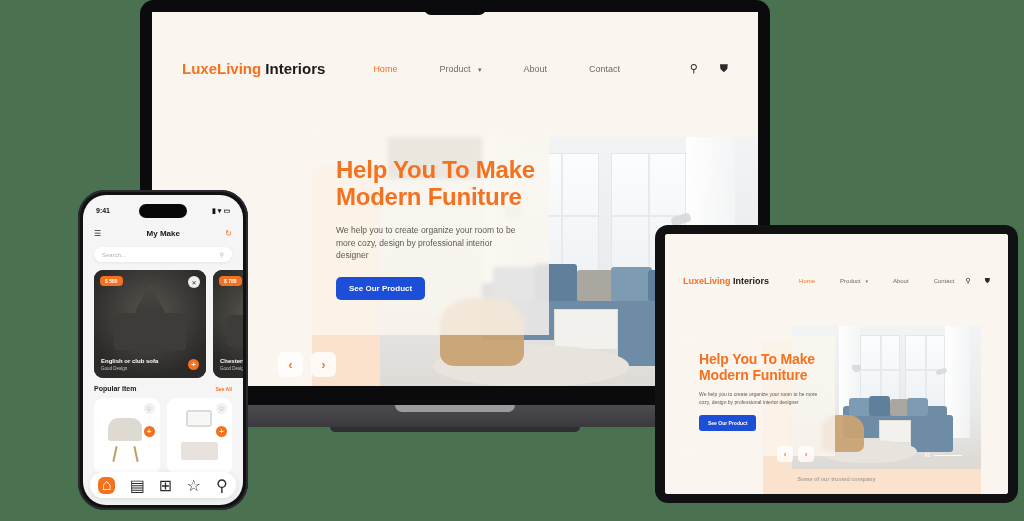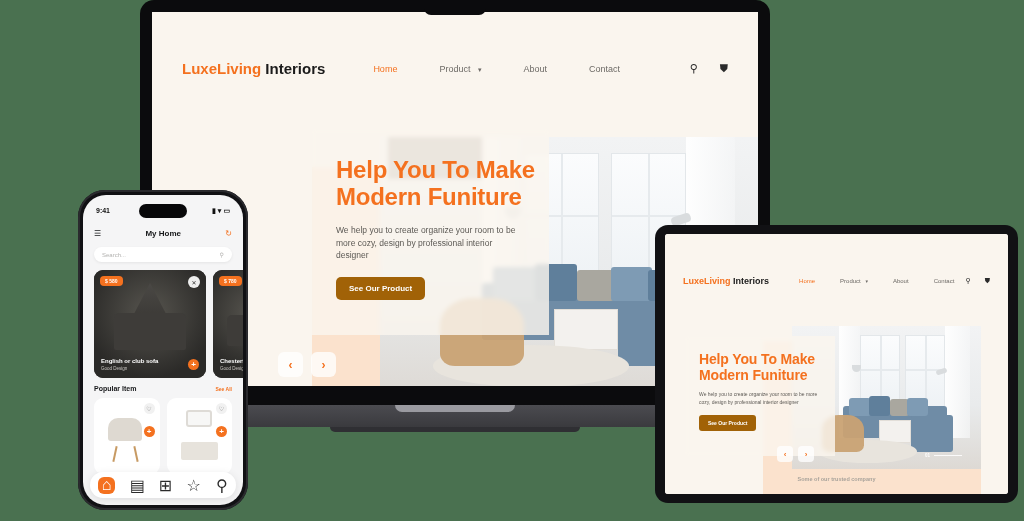--- a/index.html
+++ b/index.html
@@ -22,21 +22,21 @@
   .navlink.active { color:#f4711f; }
   .navicons { margin-left:auto; display:flex; align-items:center; }
   .icon-dark { color:#2a2a2a; display:inline-flex; }
 
   .hero { position:relative; width:100%; }
   .hero-peach { position:absolute; background:#fbe2cd; }
   .hero-photo { position:absolute; overflow:hidden; background:#cfd6da; }
   .hero-card { position:absolute; background:rgba(250,245,238,.82); backdrop-filter:blur(2px); }
   .h1 { color:#f4711f; font-weight:bold; line-height:1.12; letter-spacing:-.01em; }
   .sub { color:#5c5954; line-height:1.5; }
-  .cta { background:#a16207; color:#fff; font-weight:bold; border:none; display:inline-block; text-align:center; white-space:nowrap; }
+  .cta { background:#1d4ed8; color:#fff; font-weight:bold; border:none; display:inline-block; text-align:center; white-space:nowrap; }
   .arrows { position:absolute; display:flex; }
   .arrow { background:rgba(255,255,255,.78); color:#f4711f; display:flex; align-items:center; justify-content:center; font-weight:bold; }
   .slide-ind { position:absolute; color:#fff; display:flex; align-items:center; }
   .slide-line { background:rgba(255,255,255,.85); }
   .trusted { position:absolute; width:100%; text-align:center; color:#a9a39b; font-weight:bold; }
 
   
   .photo-inner { position:absolute; inset:0; background:linear-gradient(180deg,#f2f3f4 0%,#e9ebec 55%,#ddd9d4 100%); }
   .win { position:absolute; background:linear-gradient(180deg,#fbfcfd,#eef2f5); border:1px solid #e3e7ea; }
   .win::before, .win::after { content:""; position:absolute; background:#e6eaed; }
@@ -261,21 +261,21 @@
           <span>9:41</span>
           <span class="ph-sig">
             <span>▮</span>
             <span>▾</span>
             <span>▭</span>
           </span>
         </div>
 
         <div class="ph-head">
           <span style="font-size:8px;color:#17181a;">☰</span>
-          <span class="ph-title">My Home</span>
+          <span class="ph-title">My Make</span>
           <span style="font-size:8px;color:#f4711f;">↻</span>
         </div>
 
         <div class="ph-search">
           <span>Search...</span>
           <span style="margin-left:auto;font-size:6px;color:#b3b2b0;">⚲</span>
         </div>
 
         <div class="ph-cards">
           <div class="pcard">

